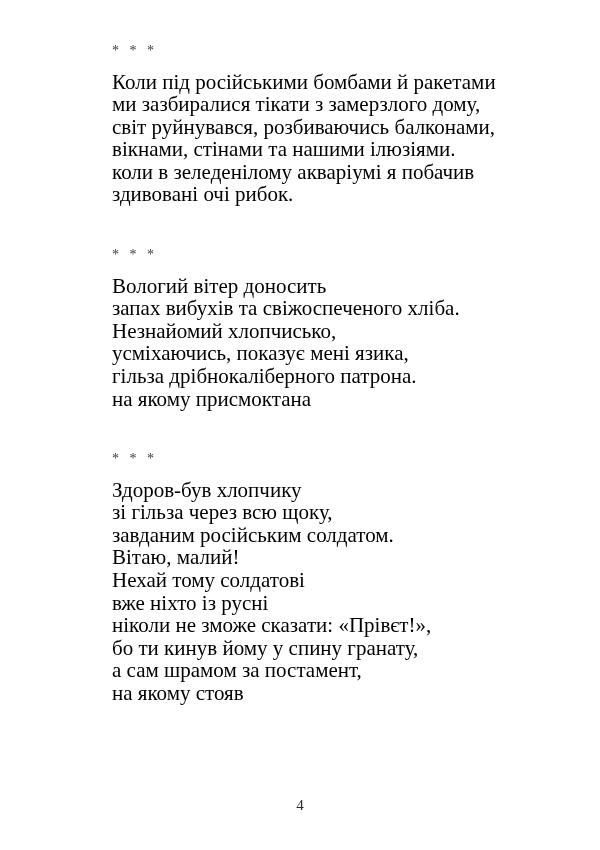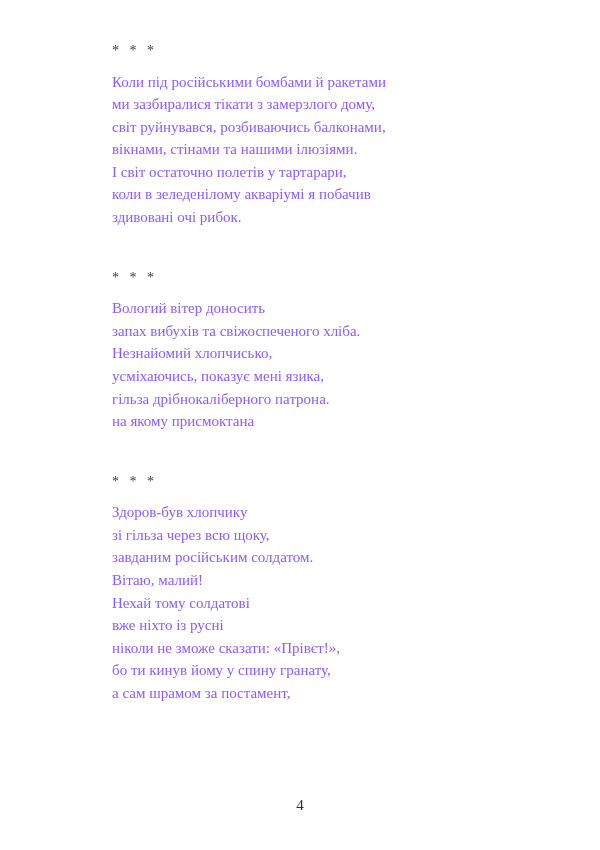--- a/index.html
+++ b/index.html
@@ -36,23 +36,23 @@
   }
   .separator {
     font-size: 14px;
     line-height: 22.5px;
     letter-spacing: 3.5px;
     color: #3a3a3a;
     margin: 0 0 8px 0;
     white-space: pre;
   }
   .line {
-    font-size: 15px;
+    font-size: 21px;
     line-height: 22.6px;
-    color: #8b5cf6;
+    color: #000000;
     white-space: pre-wrap;
     margin: 0;
   }
   .folio {
     position: absolute;
     left: 0;
     top: 796px;
     width: 600px;
     text-align: center;
     font-size: 15px;
@@ -65,21 +65,20 @@
 
 <div class="page">
   <div class="content">
 
     <div class="poem">
       <div class="separator">* * *</div>
       <div class="line">Коли під російськими бомбами й ракетами</div>
       <div class="line">ми зазбиралися тікати з замерзлого дому,</div>
       <div class="line">світ руйнувався, розбиваючись балконами,</div>
       <div class="line">вікнами, стінами та нашими ілюзіями.</div>
-      <div class="line">І світ остаточно полетів у тартарари,</div>
       <div class="line">коли в зеледенілому акваріумі я побачив</div>
       <div class="line">здивовані очі рибок.</div>
     </div>
 
     <div class="poem">
       <div class="separator">* * *</div>
       <div class="line">Вологий вітер доносить</div>
       <div class="line">запах вибухів та свіжоспеченого хліба.</div>
       <div class="line">Незнайомий хлопчисько,</div>
       <div class="line">усміхаючись, показує мені язика,</div>
@@ -91,18 +90,19 @@
       <div class="separator">* * *</div>
       <div class="line">Здоров-був хлопчику</div>
       <div class="line">зі гільза через всю щоку,</div>
       <div class="line">завданим російським солдатом.</div>
       <div class="line">Вітаю, малий!</div>
       <div class="line">Нехай тому солдатові</div>
       <div class="line">вже ніхто із русні</div>
       <div class="line">ніколи не зможе сказати: «Прівєт!»,</div>
       <div class="line">бо ти кинув йому у спину гранату,</div>
       <div class="line">а сам шрамом за постамент,</div>
+      <div class="line">на якому стояв</div>
     </div>
 
   </div>
 
   <div class="folio">4</div>
 </div>
 
 </body></html>

